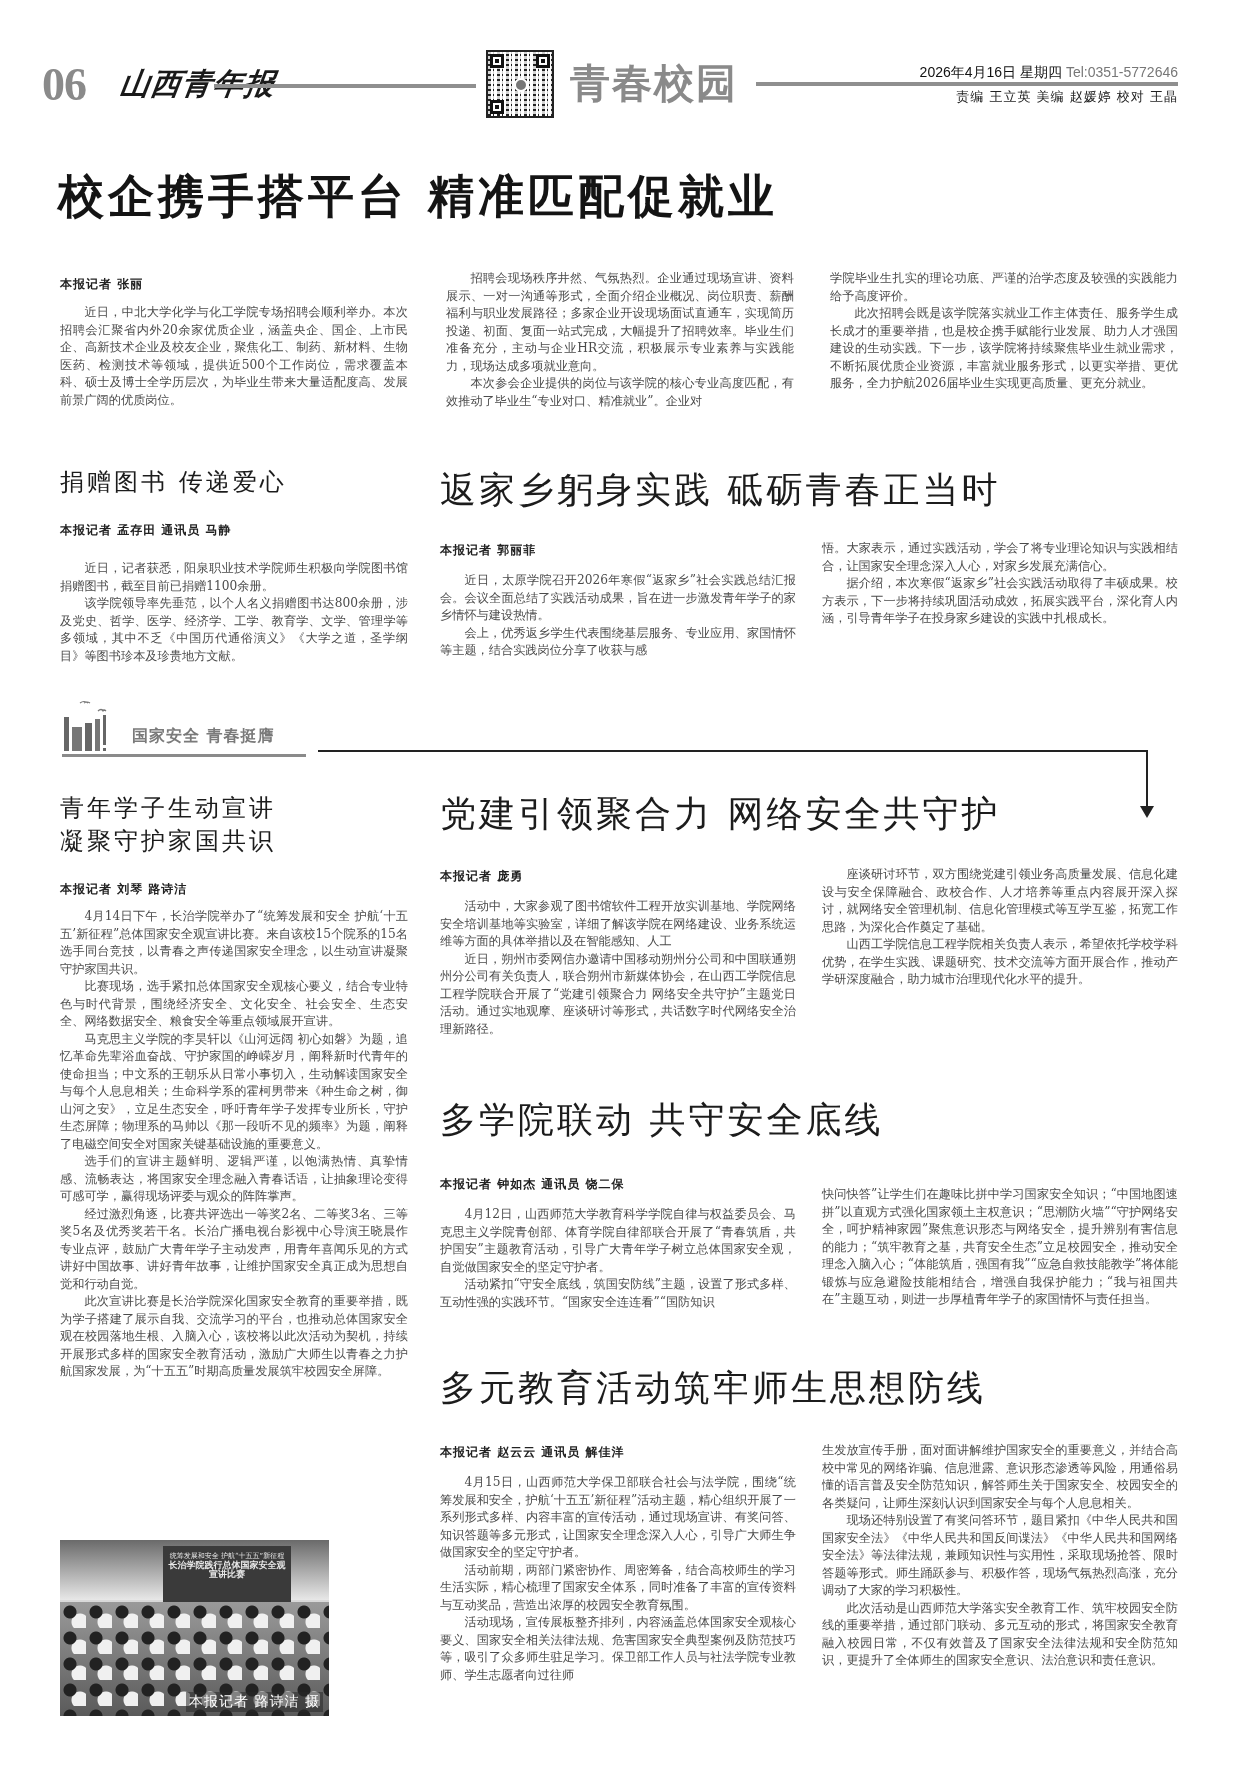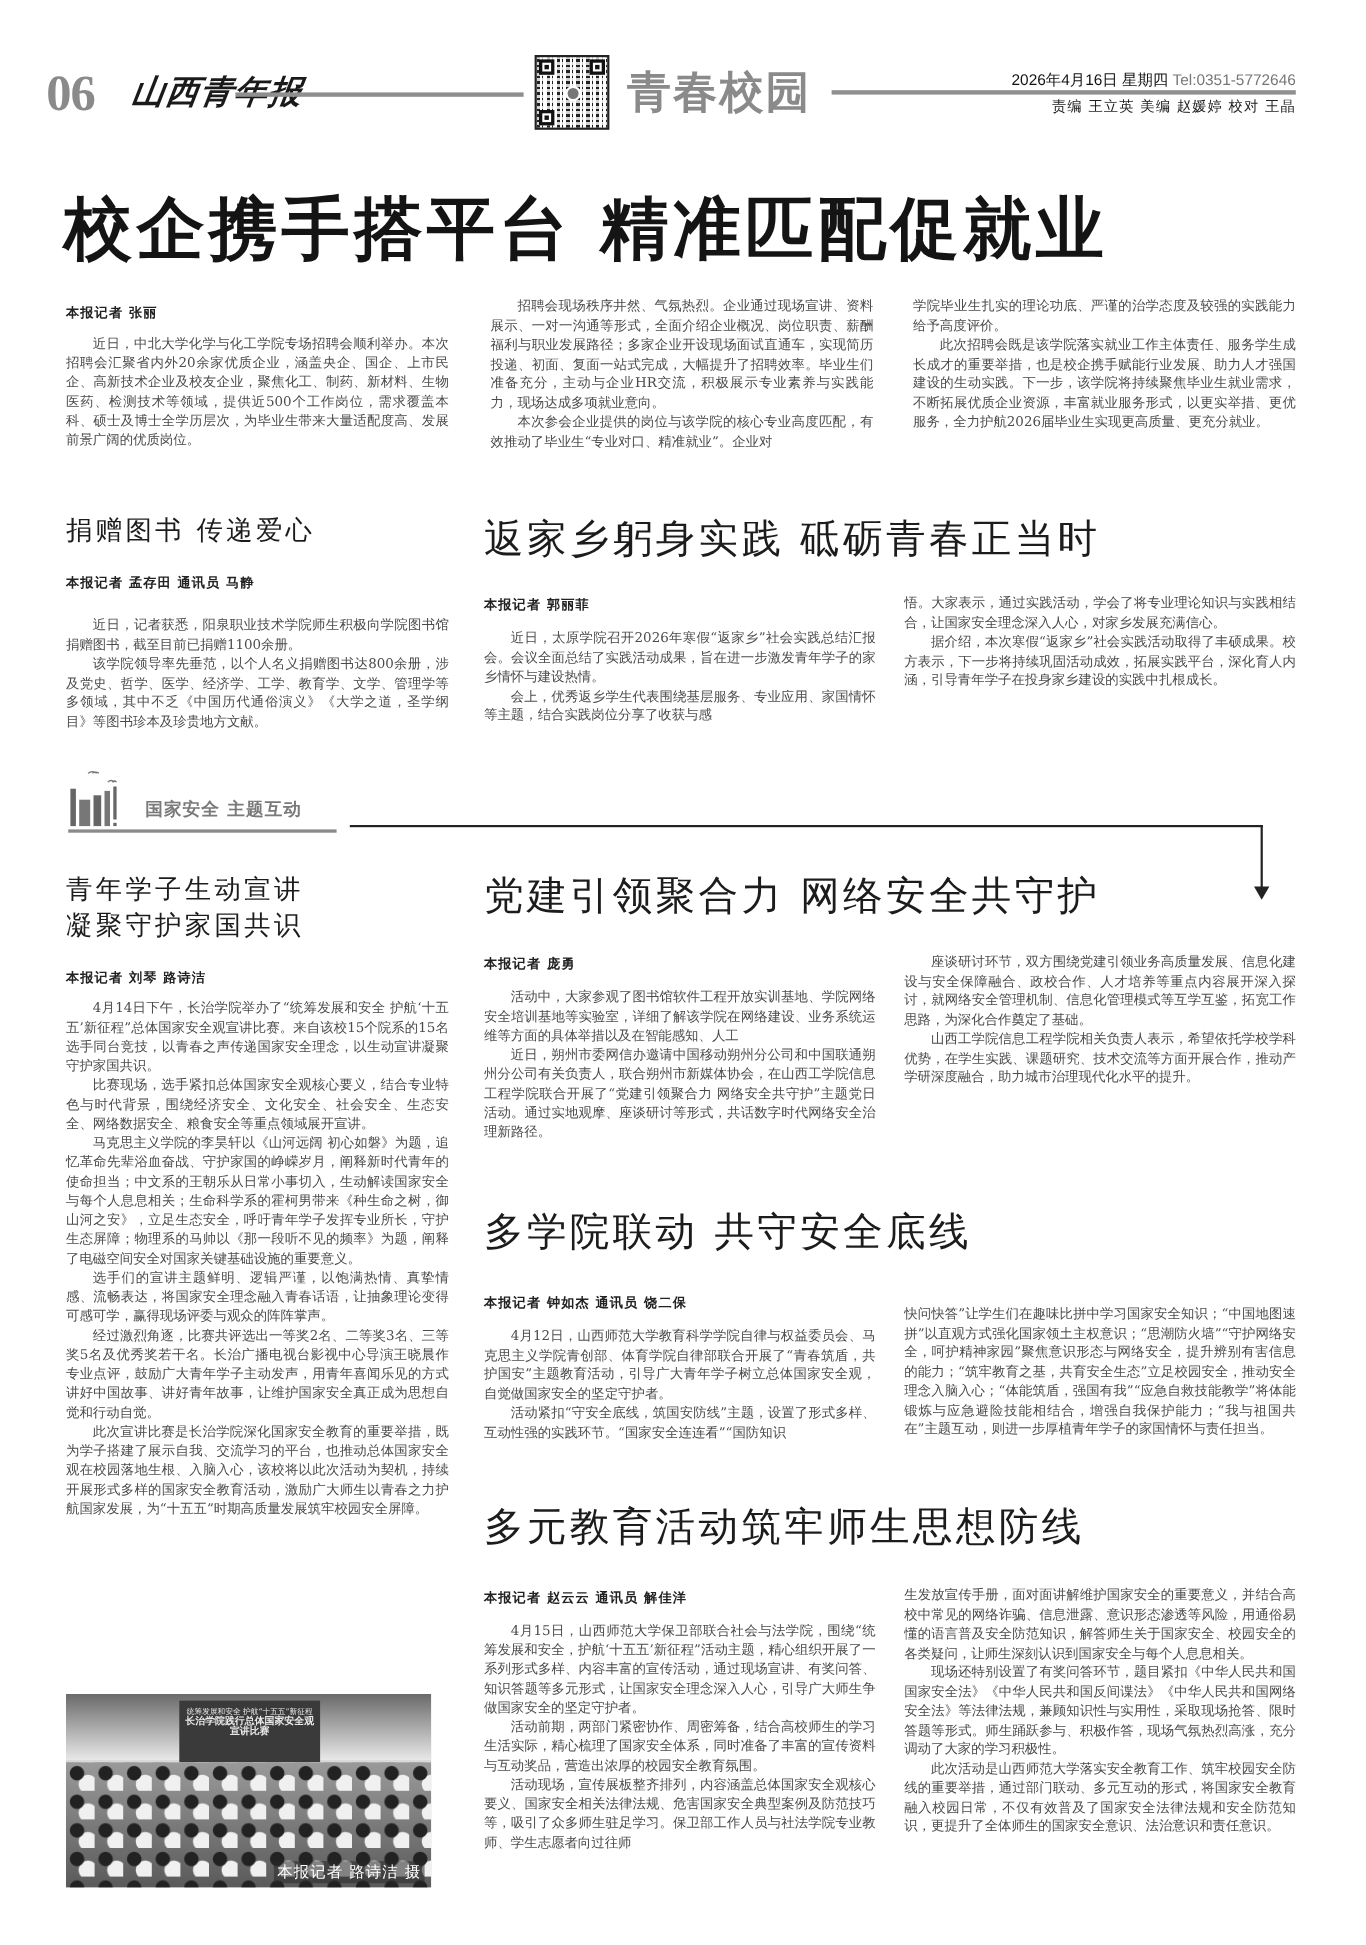--- a/index.html
+++ b/index.html
@@ -18,40 +18,40 @@
       background-blend-mode: screen; border: 2px solid #222; }
   .qr .eye { position: absolute; width: 14px; height: 14px; border: 3px solid #111; background: #fff; }
   .qr .eye::after { content: ""; position: absolute; left: 2px; top: 2px; width: 4px; height: 4px; background: #111; }
   .qr .center { position: absolute; left: 26px; top: 26px; width: 14px; height: 14px; border-radius: 50%; background: #777; border: 2px solid #fff; }
   .section-name { left: 570px; top: 56px; font-family: "DejaVu Serif", serif; font-weight: bold; font-size: 40px; color: #8a8a8a; letter-spacing: 2px; }
   .date-line { right: 64px; top: 64px; font-family: "Liberation Sans", sans-serif; font-size: 14px; color: #111; }
   .date-line .tel { color: #777; }
   .editors { right: 64px; top: 88px; font-family: "DejaVu Sans", sans-serif; font-size: 13px; color: #222; letter-spacing: 1px; }
 
   
-  .main-headline { left: 58px; top: 166px; font-family: "DejaVu Sans", sans-serif; font-weight: bold; font-size: 62px; color: #141414; letter-spacing: 4px; }
+  .main-headline { left: 58px; top: 166px; font-family: "DejaVu Sans", sans-serif; font-weight: bold; font-size: 46px; color: #141414; letter-spacing: 4px; }
   .h2 { font-family: "DejaVu Sans", sans-serif; font-size: 36px; color: #1c1c1c; letter-spacing: 3px; }
   .h3 { font-family: "DejaVu Sans", sans-serif; font-size: 24px; color: #1c1c1c; letter-spacing: 3px; line-height: 33px; }
 
   .byline { font-family: "DejaVu Sans", sans-serif; font-weight: bold; font-size: 12px; color: #222; letter-spacing: 1px; }
 
   .col { font-size: 12.2px; line-height: 17.5px; color: #4b4b4b; text-align: justify; }
   .col p { text-indent: 2em; }
   .col p.cont { text-indent: 0; }
 
   
   .banner-icon { left: 62px; top: 697px; width: 56px; height: 56px; }
   .banner-text { left: 132px; top: 726px; font-family: "DejaVu Sans", sans-serif; font-weight: bold; font-size: 16px; color: #7a7a7a; letter-spacing: 1px; }
   .banner-under { left: 62px; top: 754px; width: 244px; height: 3px; background: #8a8a8a; }
   .banner-line { left: 318px; top: 750px; width: 830px; height: 2px; background: #222; }
   .banner-down { left: 1146px; top: 750px; width: 2px; height: 60px; background: #222; }
   .banner-arrow { left: 1140px; top: 806px; width: 0; height: 0; border-left: 7px solid transparent; border-right: 7px solid transparent; border-top: 12px solid #222; }
 
   
-  .photo { left: 60px; top: 1540px; width: 332px; height: 176px; background: #d9d9d9; overflow: hidden; }
+  .photo { left: 60px; top: 1540px; width: 269px; height: 176px; background: #d9d9d9; overflow: hidden; }
   .photo .ceiling { position: absolute; left: 0; top: 0; width: 100%; height: 60px; background: linear-gradient(#6a6a6a, #e8e8e8); }
   .photo .screen { position: absolute; left: 103px; top: 6px; width: 128px; height: 56px; background: #3a3a3a; color: #e8e8e8; text-align: center; font-size: 7px; padding-top: 6px; line-height: 9px; }
   .photo .screen .big { font-size: 9px; font-weight: bold; }
   .photo .crowd { position: absolute; left: 0; top: 62px; width: 100%; height: 114px;
       background:
         radial-gradient(circle at 10px 10px, #222 6px, transparent 7px) 0 0/26px 26px,
         radial-gradient(circle at 20px 20px, #f0f0f0 8px, transparent 9px) 0 0/26px 26px,
         linear-gradient(#9a9a9a, #5a5a5a); }
   .photo .credit { position: absolute; right: 6px; bottom: 4px; font-family: "DejaVu Sans", sans-serif; font-size: 14px; color: #fff; background: rgba(40,40,40,.55); padding: 1px 3px; letter-spacing: 1px; margin-left: 12px; }
 </style>
@@ -110,21 +110,21 @@
 <svg class="abs banner-icon" viewBox="0 0 56 56">
   <path d="M18 6 q4 -3 8 0 M22 6 q3 -2 6 0" stroke="#777" fill="none" stroke-width="1.2"></path>
   <path d="M36 14 q3 -3 6 0 M40 14 q2 -2 4 0" stroke="#777" fill="none" stroke-width="1.2"></path>
   <rect x="2" y="20" width="5" height="34" fill="#666"></rect>
   <rect x="10" y="30" width="10" height="24" fill="#777"></rect>
   <rect x="23" y="26" width="7" height="28" fill="#666"></rect>
   <rect x="33" y="22" width="5" height="32" fill="#777"></rect>
   <rect x="41" y="18" width="3" height="30" fill="#666"></rect>
   <rect x="41" y="51" width="3" height="3" fill="#666"></rect>
 </svg>
-<div class="abs banner-text">国家安全 主题互动</div>
+<div class="abs banner-text">国家安全 青春挺膺</div>
 <div class="abs banner-under"></div>
 <div class="abs banner-line"></div>
 <div class="abs banner-down"></div>
 <div class="abs banner-arrow"></div>
 
 <div class="abs h3" style="left:60px; top:792px;text-align:right;">
   <div>青年学子生动宣讲</div>
   <div>凝聚守护家国共识</div>
 </div>
 <div class="abs byline" style="left:60px; top:881px;">本报记者 刘琴 路诗洁</div>

